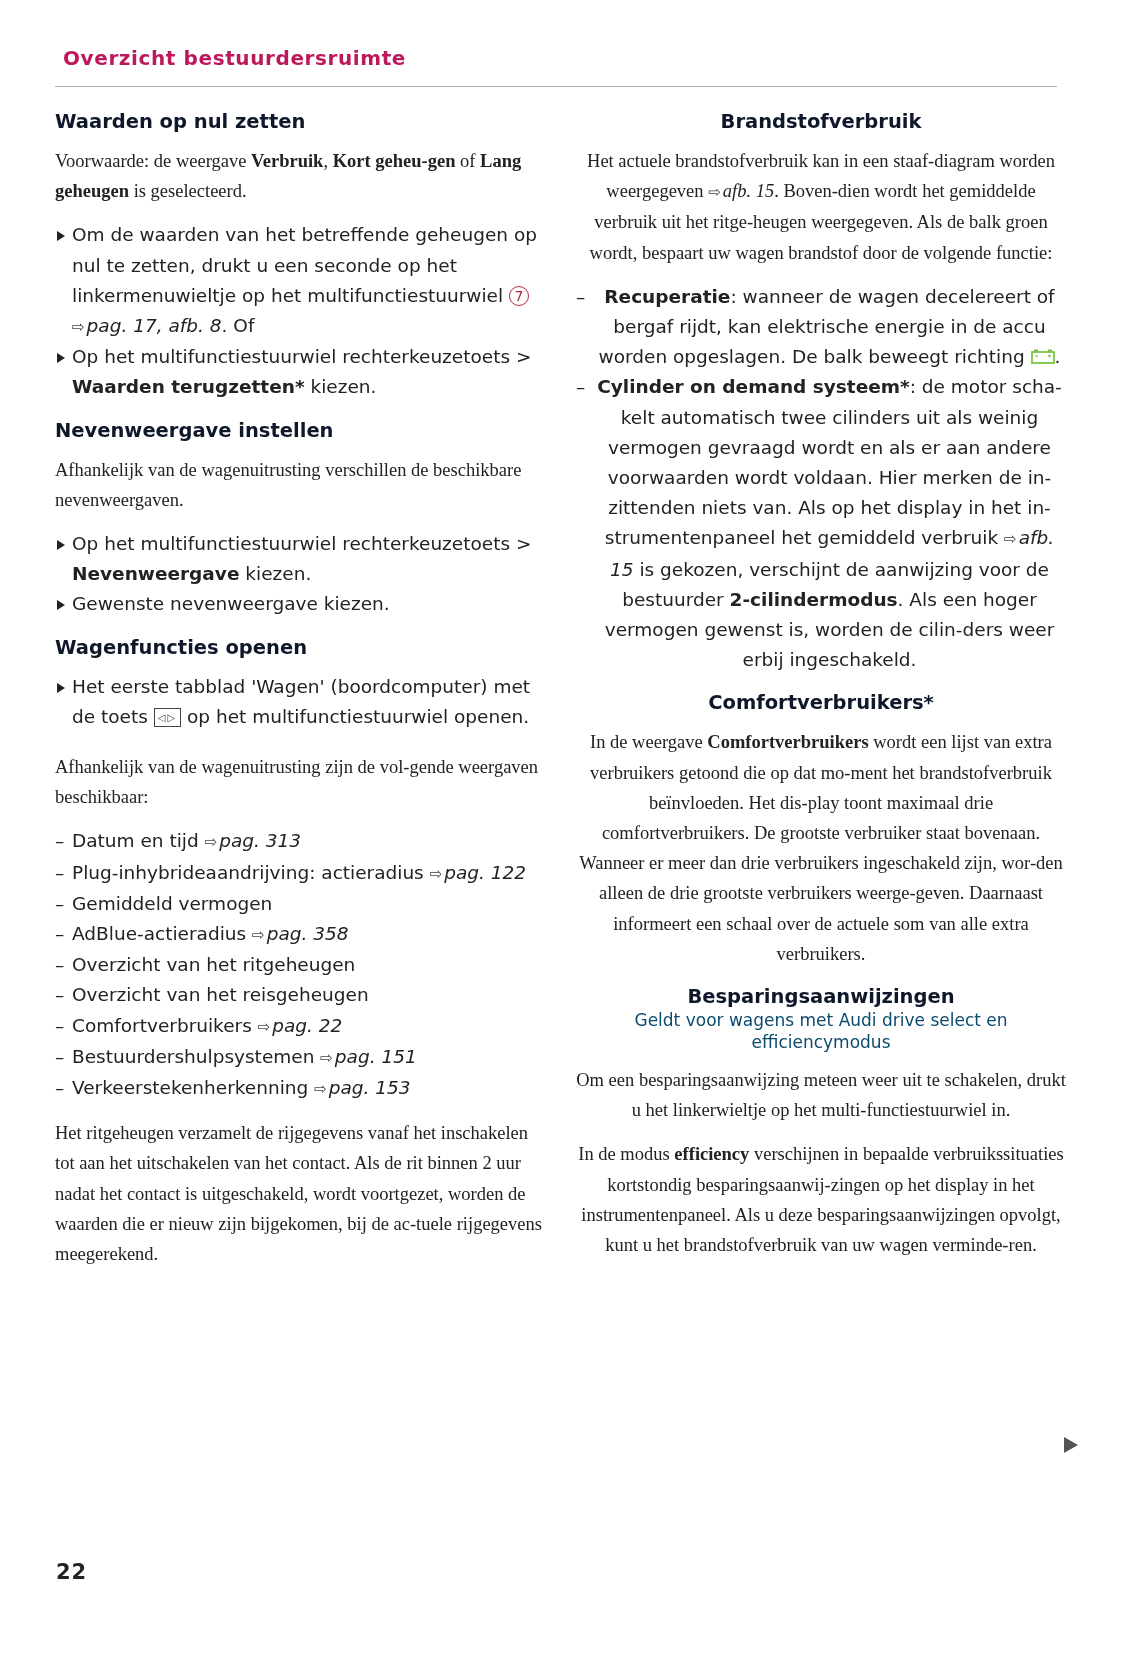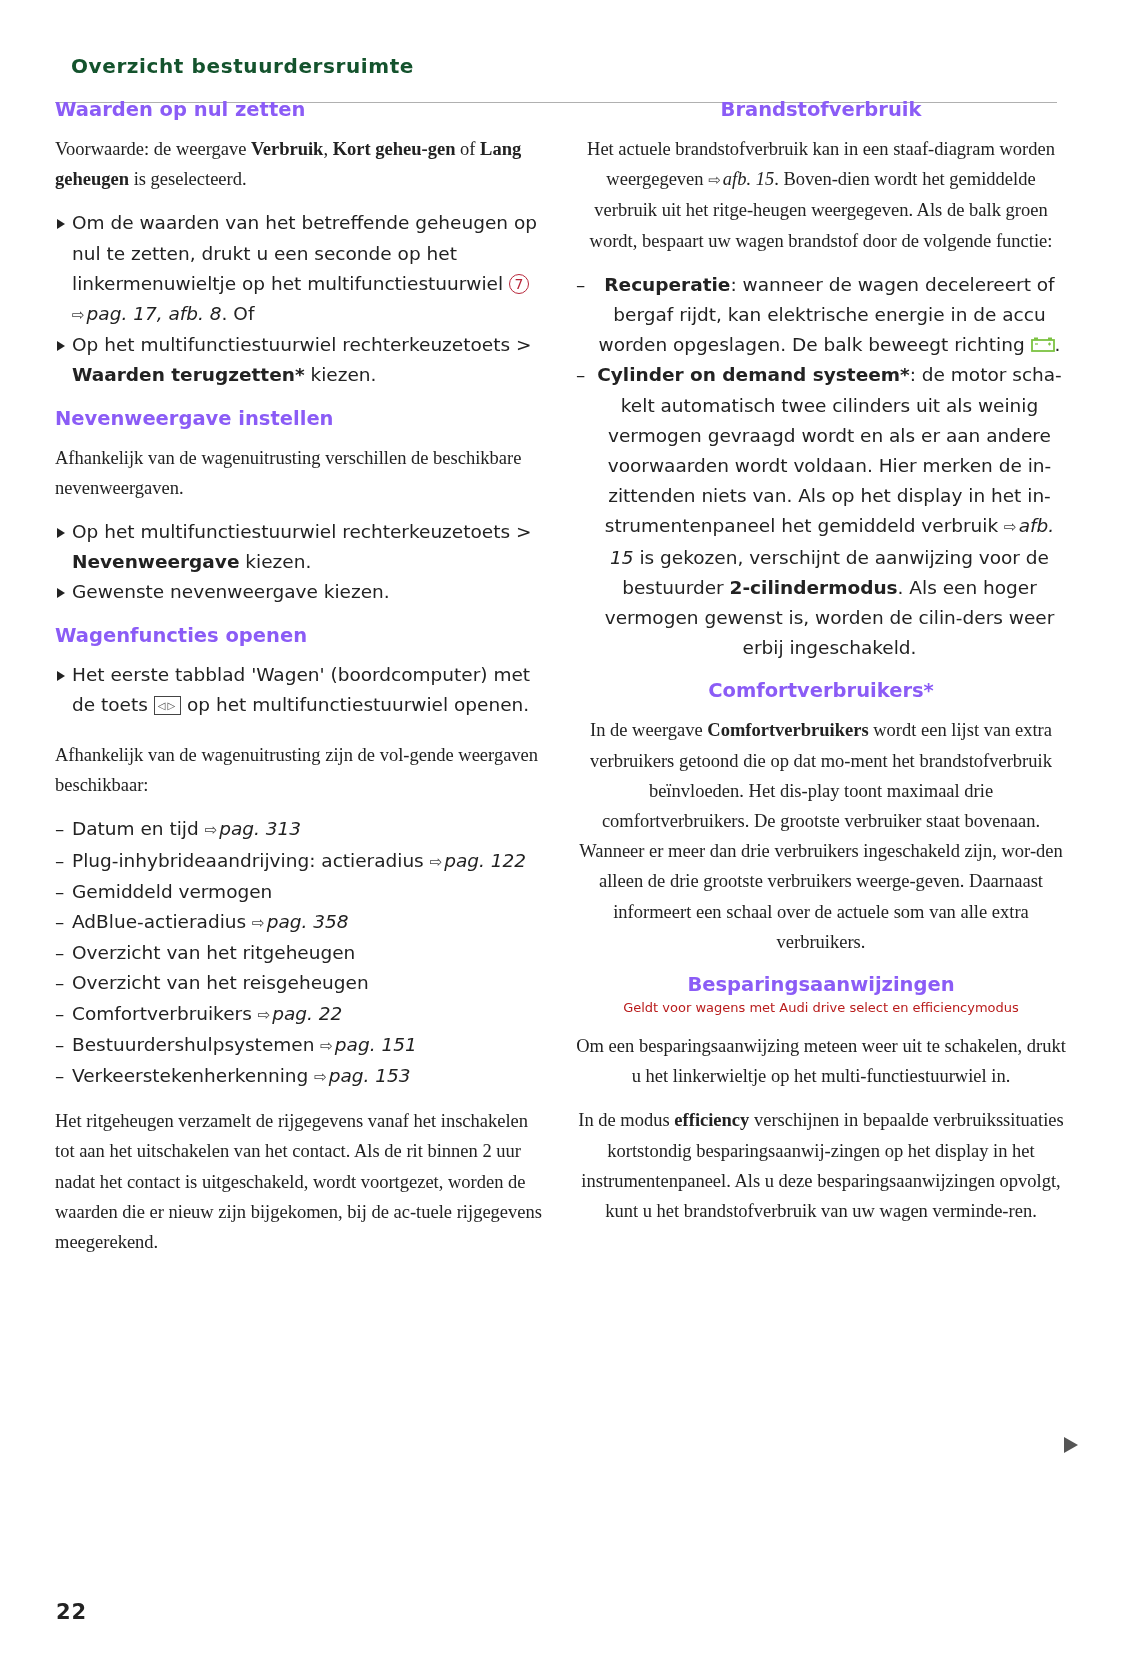--- a/index.html
+++ b/index.html
@@ -5,28 +5,28 @@
   html, body { margin: 0; padding: 0; background: #ffffff; }
   body {
     width: 1142px; height: 1654px; position: relative; overflow: hidden;
     font-family: "DejaVu Sans", sans-serif; color: #222222;
   }
   .page-header {
     position: absolute; left: 55px; top: 38px; width: 1002px;
     border-bottom: 1.5px solid #b0b0b0; padding-bottom: 8px;
   }
   .page-header h1 {
-    margin: 16px; font-size: 20px; font-weight: bold; letter-spacing: 0.6px; color: #14532d;
+    margin: 8px; font-size: 20px; font-weight: bold; letter-spacing: 0.6px; color: #be185d;
   }
   .col { position: absolute; top: 96px; width: 490px; }
   .col.left { left: 55px; }
   .col.right { left: 576px; text-align: center; }
-  h2 { font-size: 19.5px; font-weight: bold; margin: 0 0 10px 0; line-height: 28px; color: #8b5cf6; }
+  h2 { font-size: 19.5px; font-weight: bold; margin: 12px 0 10px 0; line-height: 28px; color: #0f172a; }
   p { margin: 0 0 14px 0; font-size: 18.5px; line-height: 30.2px; font-family: Liberation Serif, serif; }
-  .sub-note { font-size: 13px; color: #b91c1c; margin: -10px 0 12px 0; line-height: 22px; }
+  .sub-note { font-size: 17px; color: #0c4a6e; margin: -10px 0 12px 0; line-height: 22px; }
   ul.steps, ul.dash { list-style: none; margin: 0 0 14px 0; padding: 0; }
   ul.steps li, ul.dash li { position: relative; padding-left: 17px; font-size: 18.5px; line-height: 30.2px; }
   ul.steps li::before {
     content: ""; position: absolute; left: 2px; top: 11px;
     border-left: 8px solid #222; border-top: 5px solid transparent; border-bottom: 5px solid transparent;
   }
   ul.dash li .dash-mark { position: absolute; left: 0; top: 0; }
   b { font-weight: bold; }
   i { font-style: italic; }
   .ref-arrow { font-size: 15px; color: #444; margin-right: 2px; }
@@ -35,21 +35,21 @@
     border: 1.6px solid #b8263a; border-radius: 50%; color: #b8263a;
     font-size: 14px; text-align: center; vertical-align: 1px; box-sizing: border-box;
   }
   .key-glyph {
     display: inline-block; border: 1.4px solid #444; font-size: 10px; line-height: 17px;
     padding: 0 3px; vertical-align: 2px; letter-spacing: 2px; color: #444;
   }
   .battery-icon { display: inline-block; width: 24px; height: 15px; vertical-align: -1px; }
   .gap-s { height: 6px; }
   .page-number {
-    position: absolute; left: 56px; top: 1600px; font-size: 21px; font-weight: bold; letter-spacing: 1px;
+    position: absolute; left: 56px; top: 1560px; font-size: 21px; font-weight: bold; letter-spacing: 1px;
   }
   .continue-arrow {
     position: absolute; left: 1064px; top: 1437px; width: 0; height: 0;
     border-left: 14px solid #555; border-top: 8px solid transparent; border-bottom: 8px solid transparent;
   }
 </style>
 </head>
 <body>
 
 <div class="page-header">

